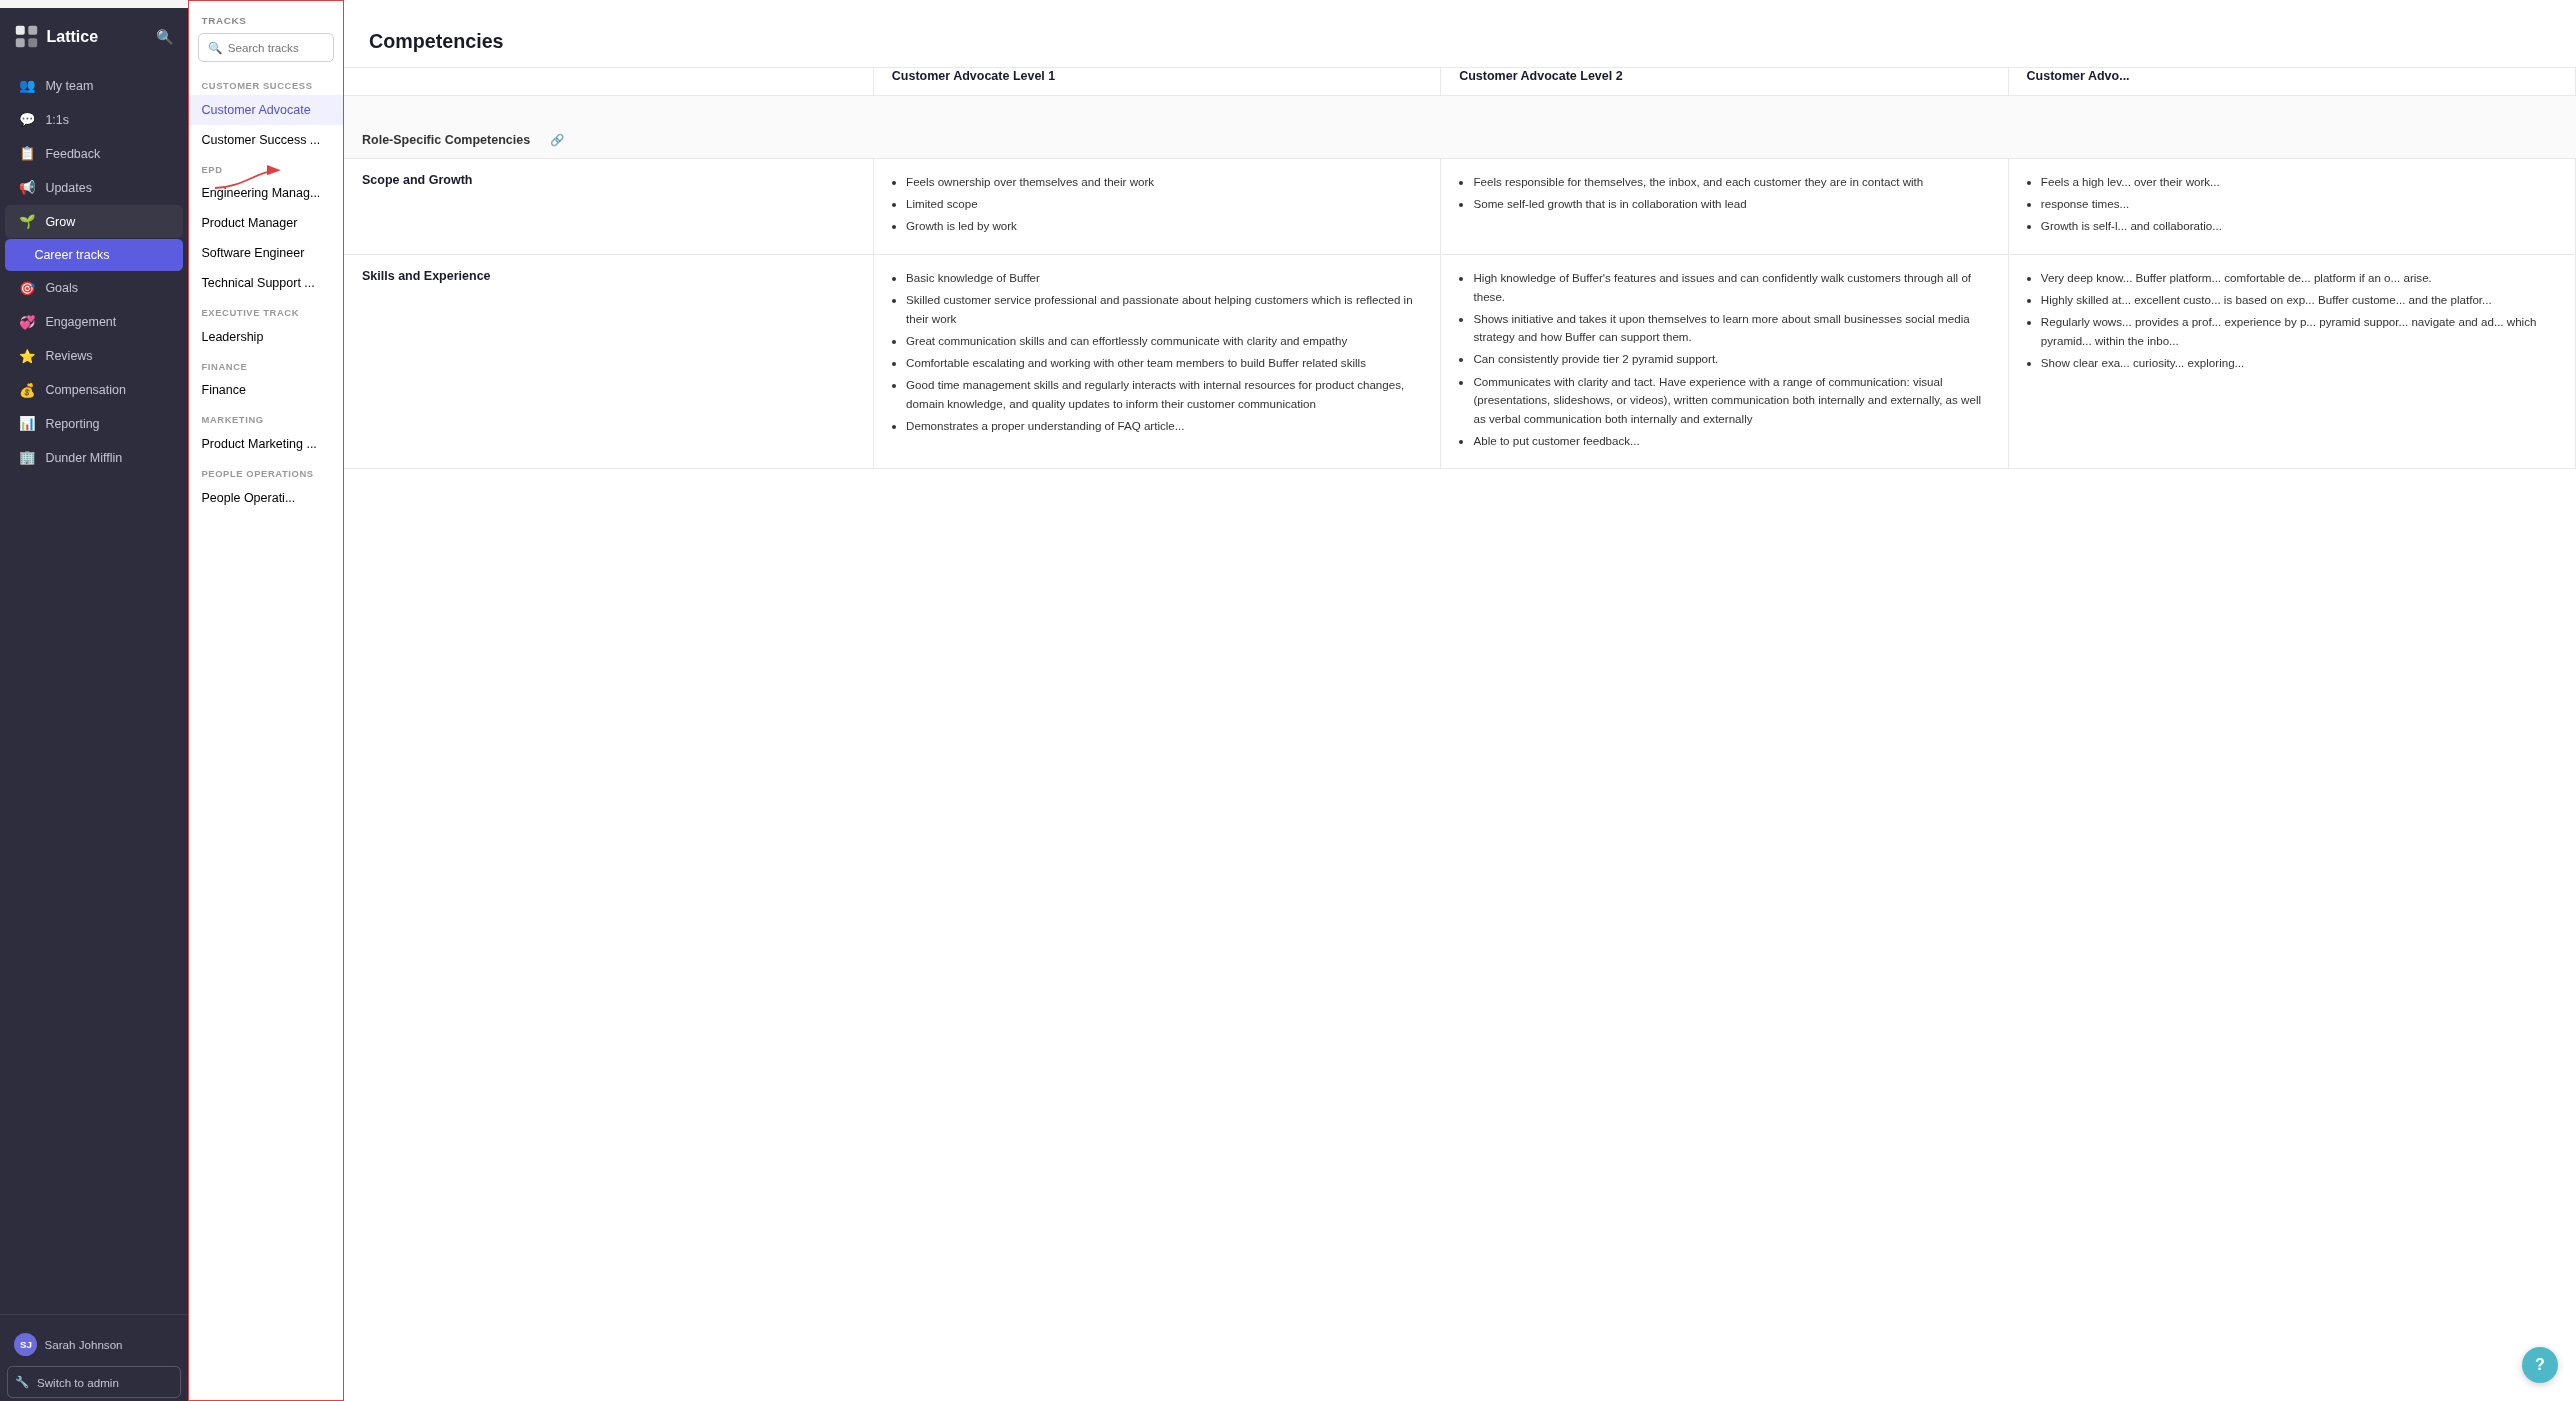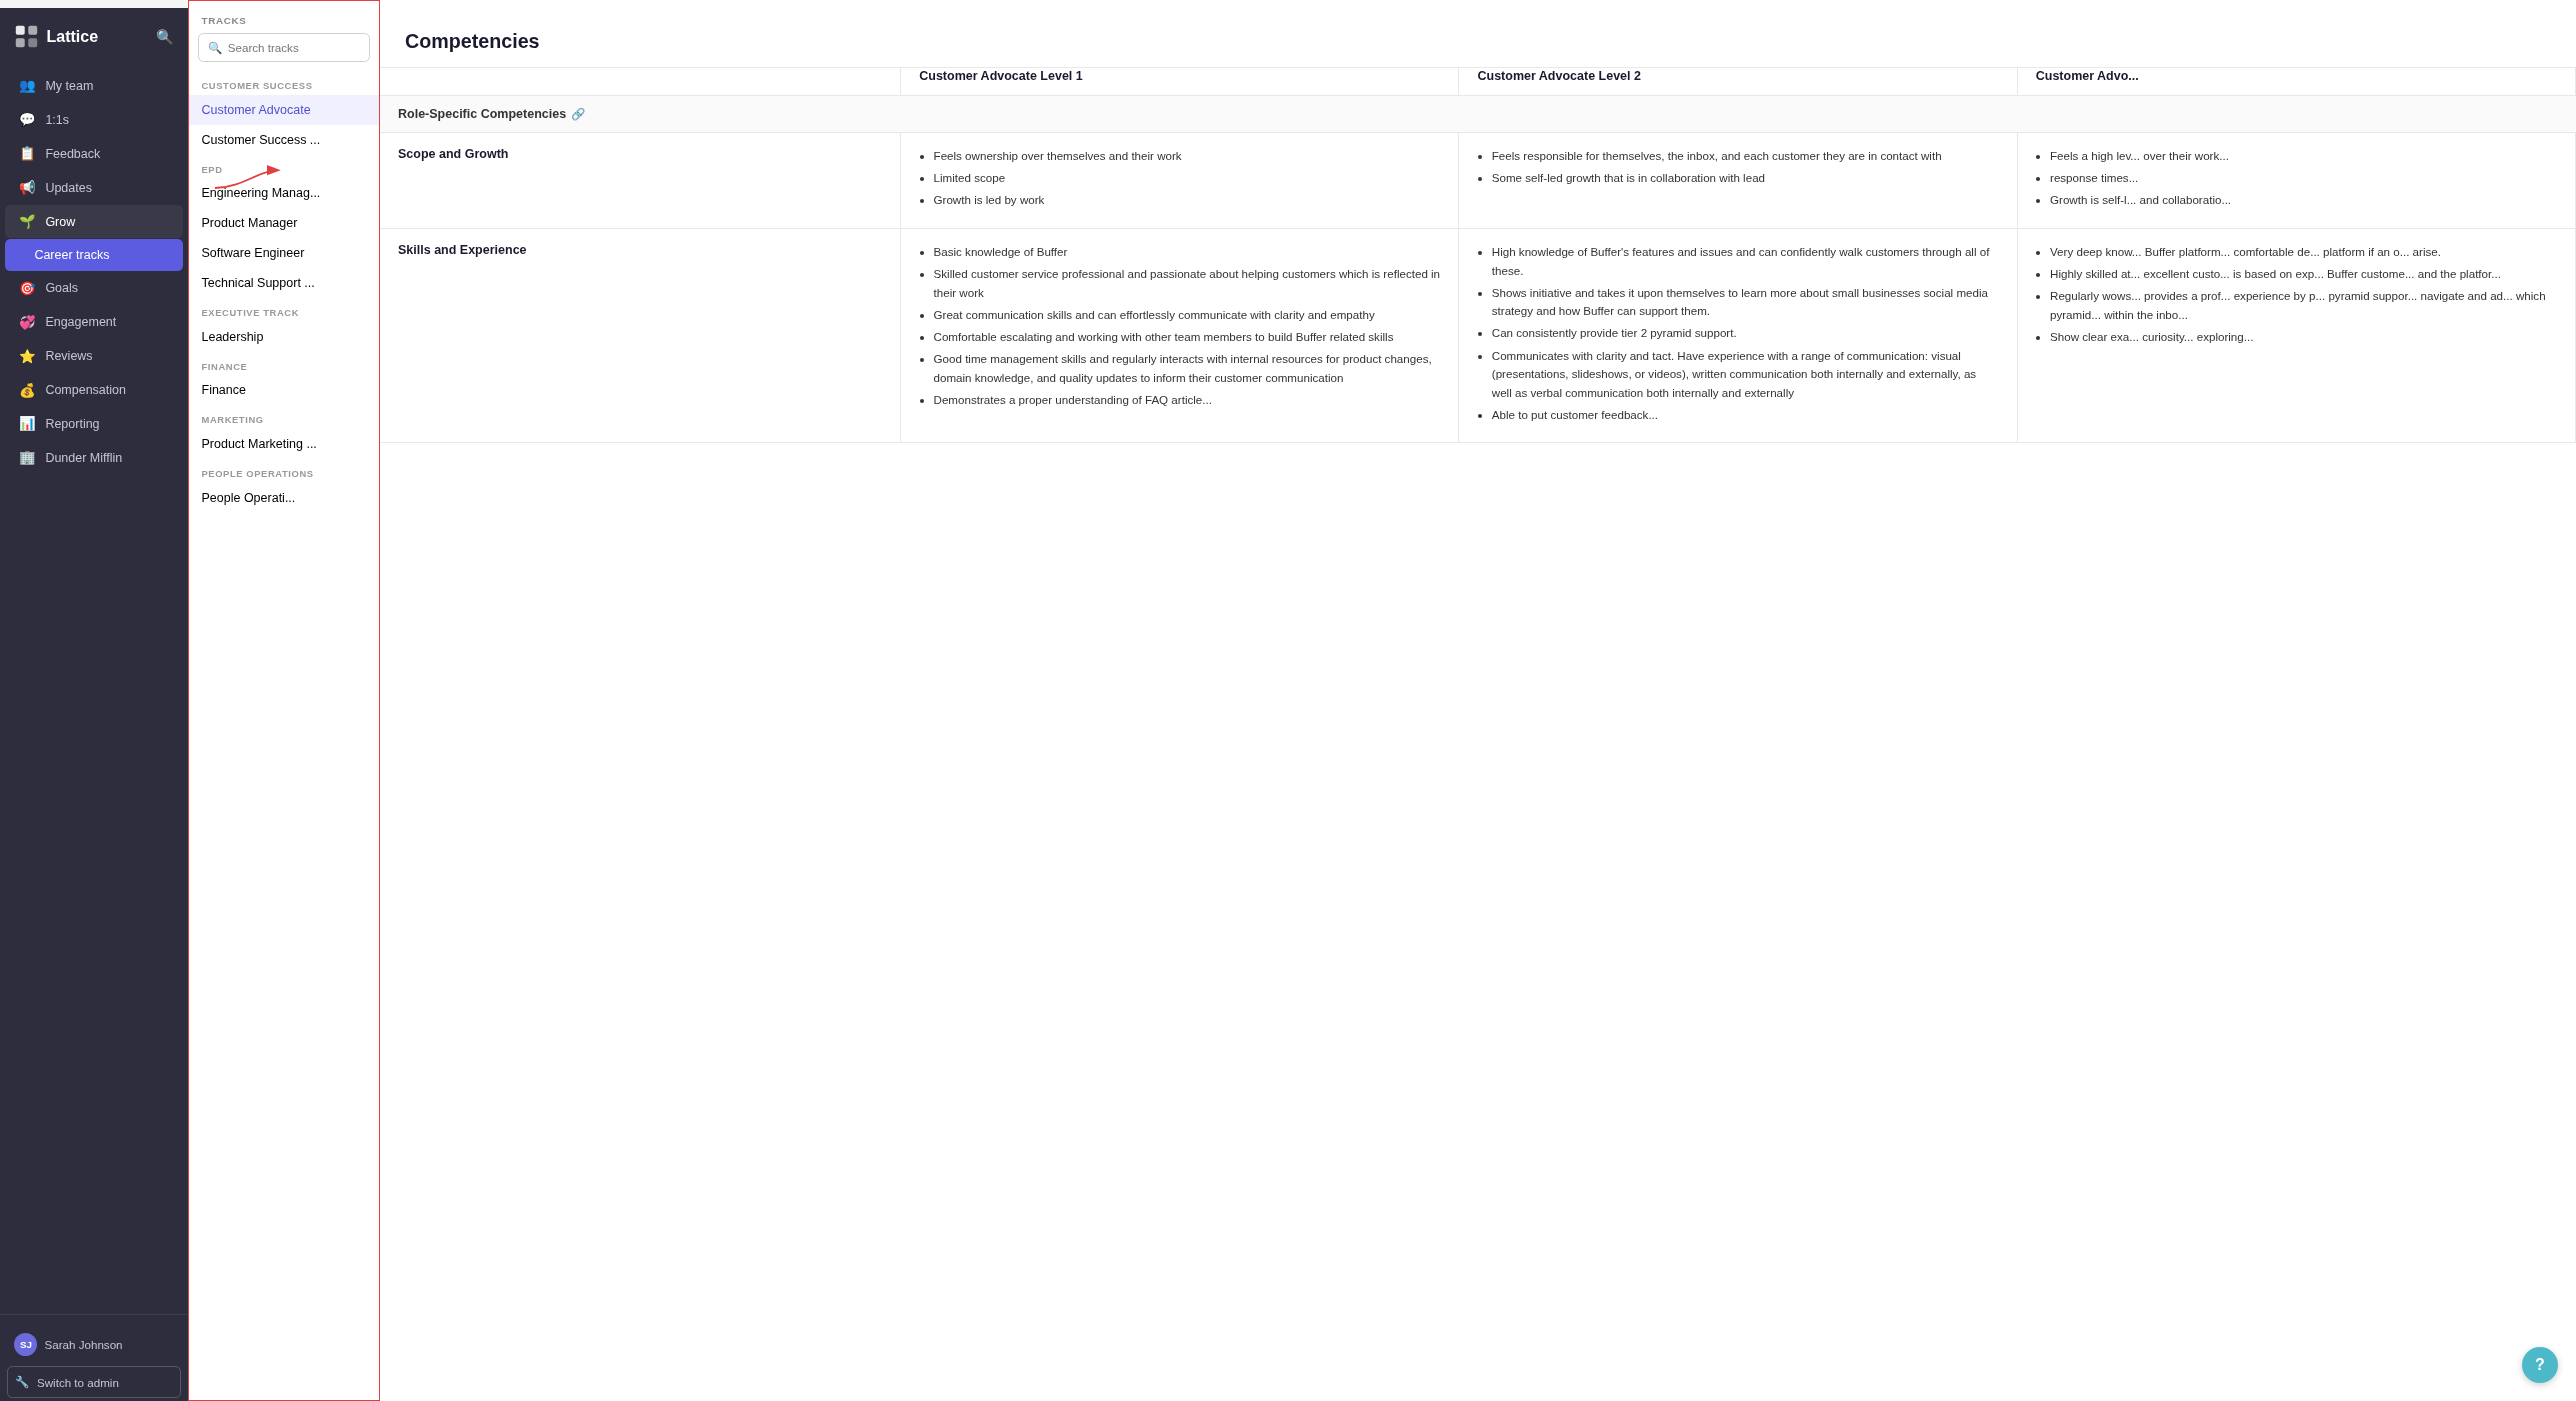--- a/index.html
+++ b/index.html
@@ -95,21 +95,21 @@
       border: 0.9px solid rgba(255,255,255,0.2);
       border-radius: 5.4px;
       color: #c5c5d5;
       font-size: 11.6px;
       cursor: pointer;
       margin-top: 3.6px;
     }
 
     
     .tracks-panel {
-      width: 192px;
+      width: 156px;
       background: #fff;
       border-right: 0.9px solid #e5e5e5;
       display: flex;
       flex-direction: column;
       flex-shrink: 0;
       height: 100vh;
       border: 1.8px solid #e04040;
     }
     .tracks-header {
       padding: 14.3px 12.5px 7.2px;
@@ -210,21 +210,22 @@
       padding: 10.7px 18px;
       background: #fafafa;
       font-weight: 600;
       font-size: 12.5px;
       color: #333;
       border-bottom: 0.9px solid #e8e8e8;
     }
     .section-row .section-label-cell {
       display: flex;
       align-items: flex-end;
-      gap: 5px;
+      gap: 20px;
+      margin-top: 26px;
     }
     .link-icon { color: #6b6bdb; font-size: 11.6px; }
 
     .comp-row td {
       padding: 14.3px 18px;
       vertical-align: top;
       border-bottom: 0.9px solid #e8e8e8;
       border-right: 0.9px solid #e8e8e8;
     }
     .comp-row td:first-child {

